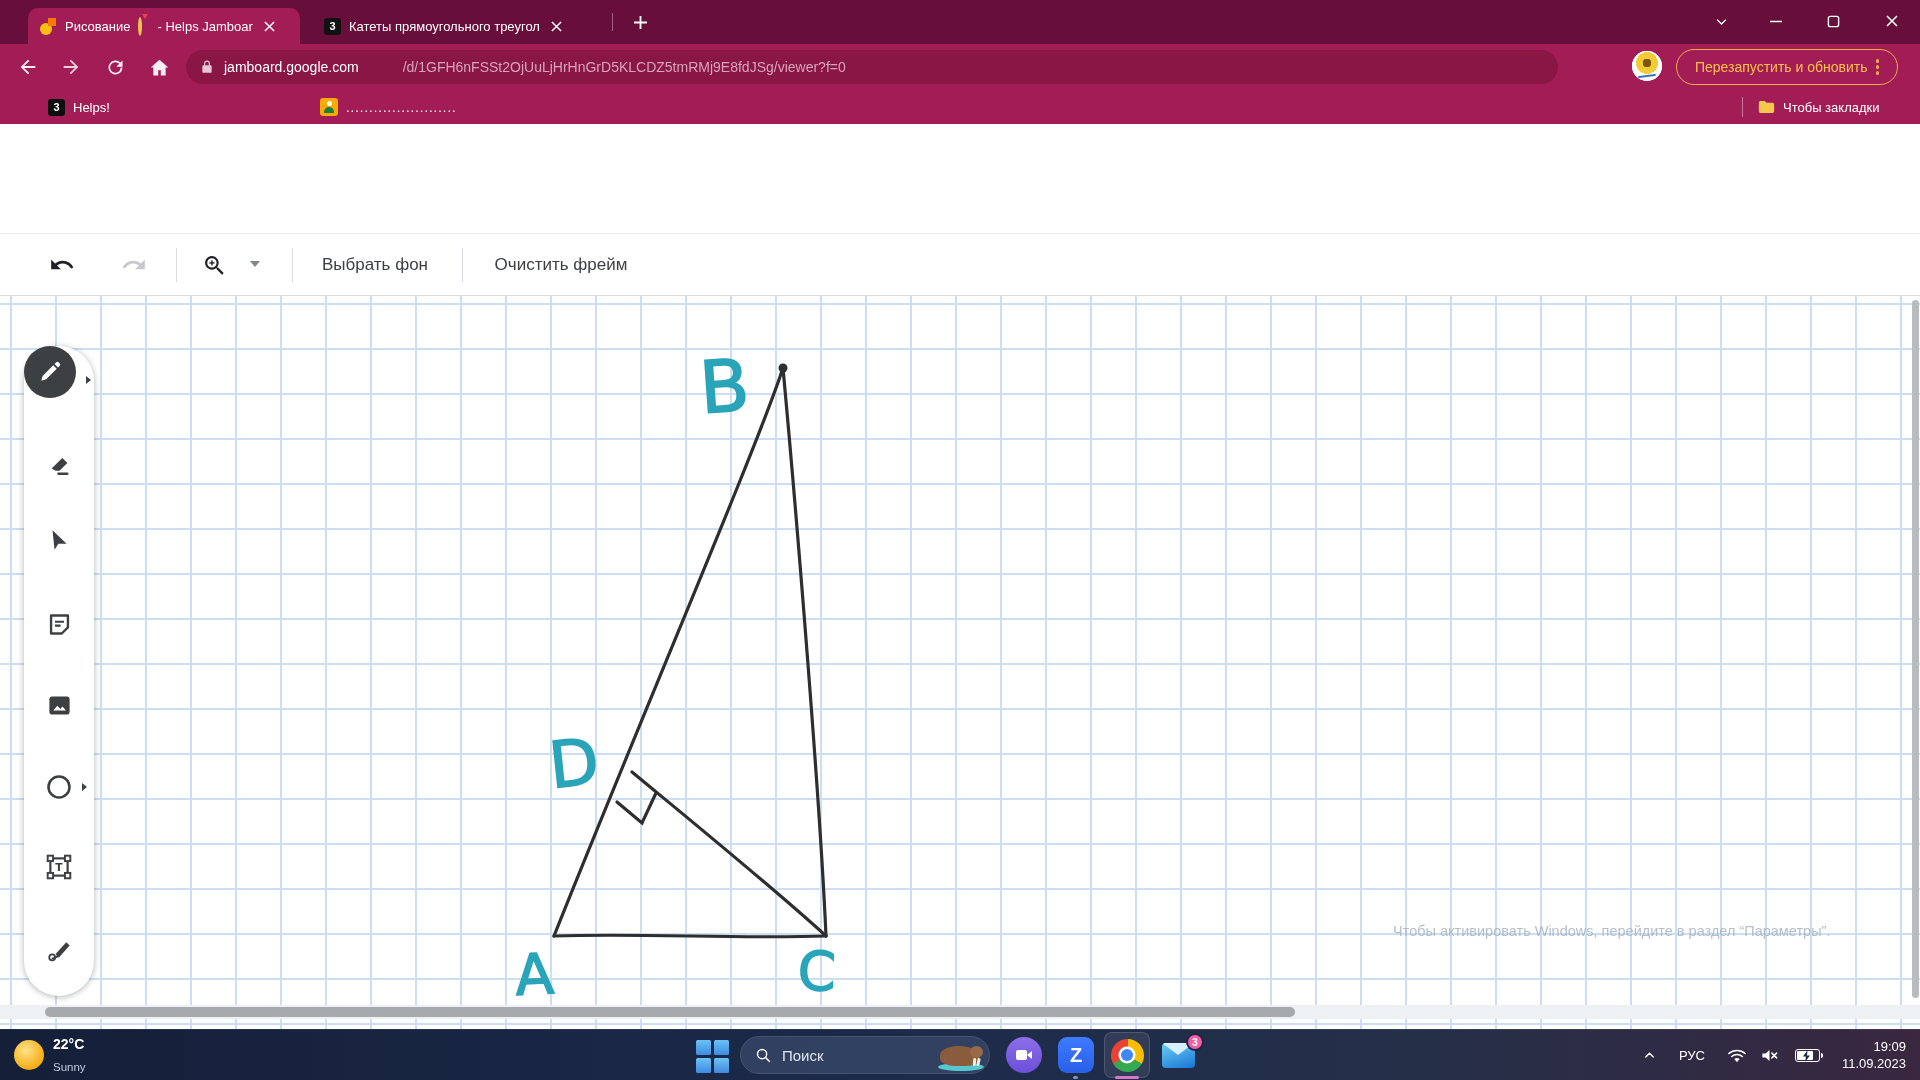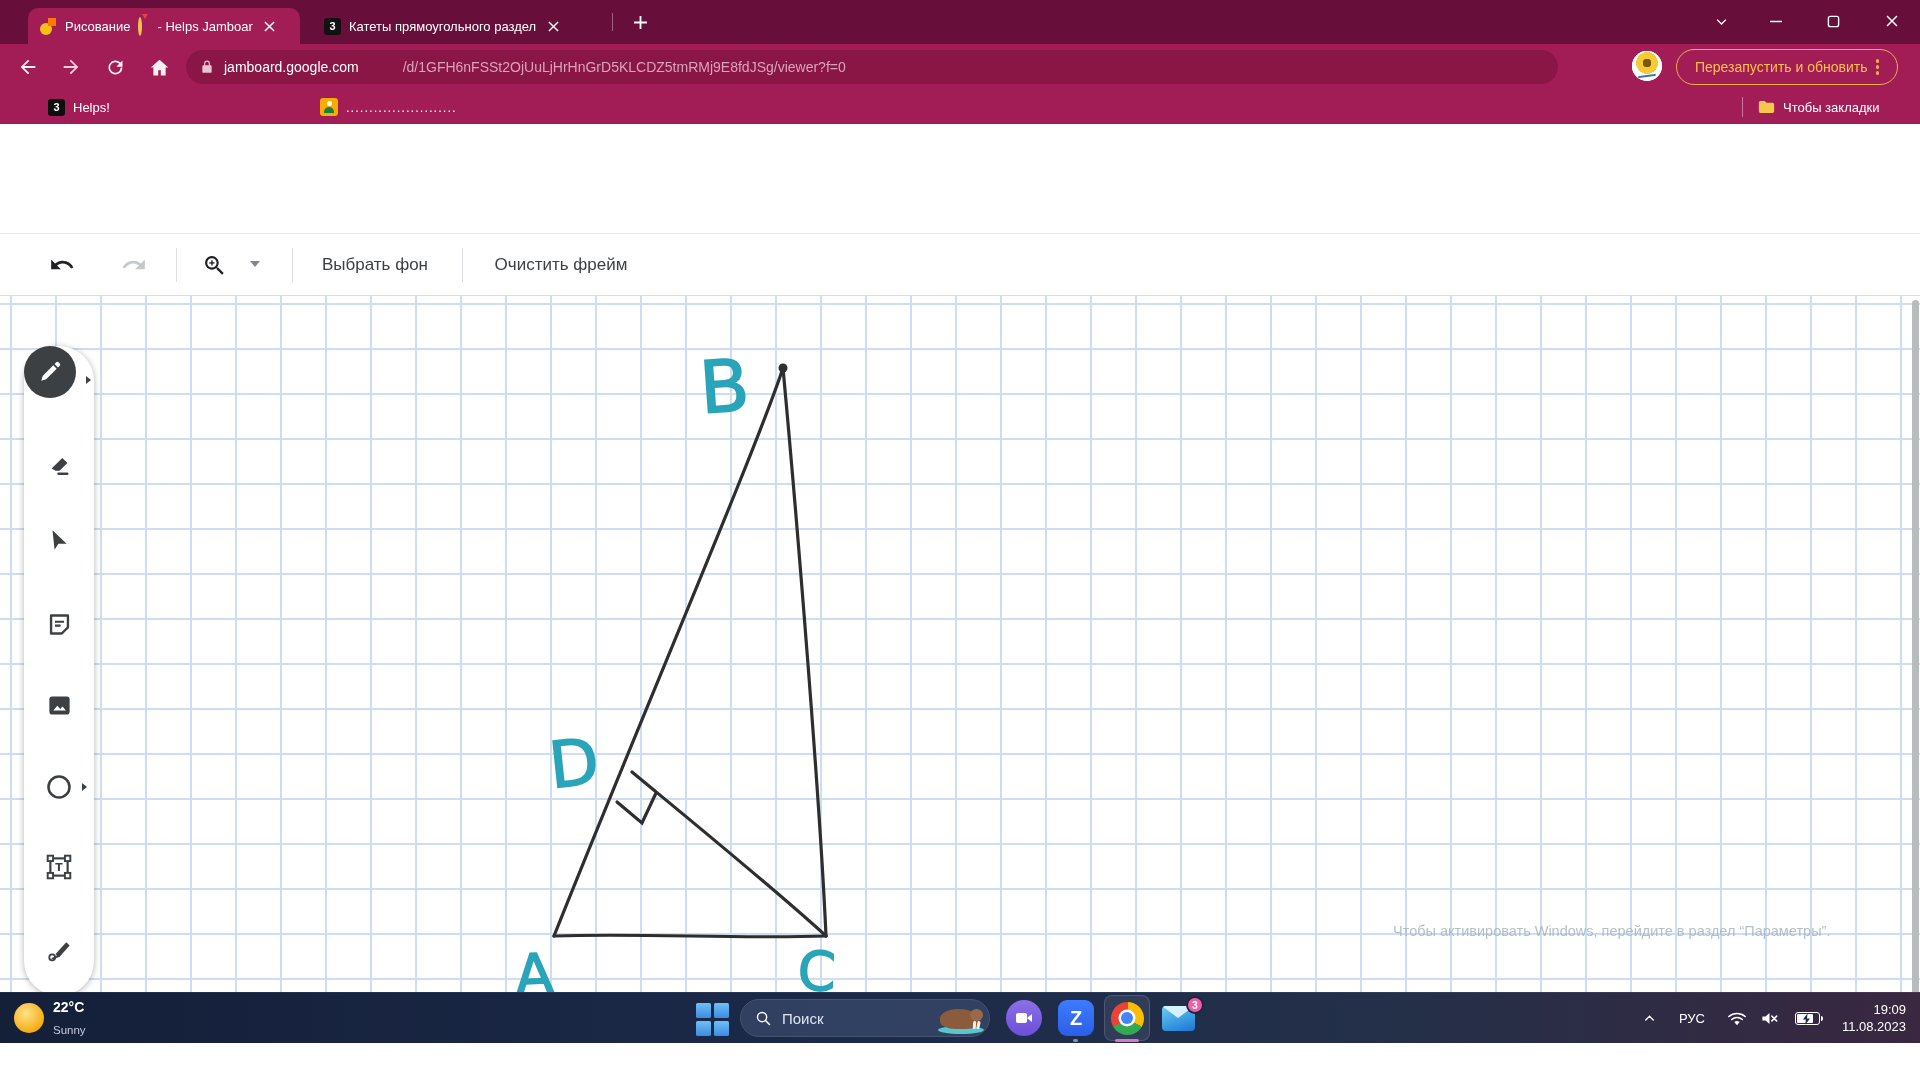--- a/index.html
+++ b/index.html
@@ -113,21 +113,21 @@
 
   
   #palette { position:absolute; left:24px; top:50px; width:70px; height:650px; background:#fff; border-radius:35px;
              box-shadow:0 1px 6px rgba(60,64,67,.4); }
   .tool { position:absolute; left:19px; width:32px; height:32px; display:flex; align-items:center; justify-content:center; }
   #tool-pen { left:9px; top:8px; width:52px; height:52px; border-radius:50%; background:#3C4043; }
   .subcaret { position:absolute; width:0; height:0; border-top:4.5px solid transparent; border-bottom:4.5px solid transparent;
               border-left:5.5px solid #3C4043; }
 
   
-  #taskbar { position:absolute; left:0; top:992px; width:1920px; height:51px;
+  #taskbar { position:absolute; left:0; top:1029px; width:1920px; height:51px;
      background:linear-gradient(90deg,#141F38 0%, #1C2A4A 45%, #243049 72%, #3A2740 100%);
      border-top:1px solid rgba(255,255,255,.07); color:#fff; }
   #weather { position:absolute; left:14px; top:6px; display:flex; align-items:center; gap:9px; }
   #sun { width:30px; height:30px; border-radius:50%; background:radial-gradient(circle at 40% 35%, #FFE28A, #F5A90B 75%); }
   #weather .t { font-size:14px; font-weight:bold; line-height:17px; }
   #weather .d { font-size:11.5px; color:#C3CCDC; line-height:13px;margin-top:8px; }
   #start { position:absolute; left:694px; top:8px; width:36px; height:36px; display:flex; align-items:center; justify-content:center; }
   .winlogo { display:grid; grid-template-columns:15px 15px; grid-template-rows:15px 15px; gap:3px; }
   .winlogo i { background:linear-gradient(180deg,#6CC2F5,#3F8AE0); border-radius:1.5px; }
   #searchbox { position:absolute; left:740px; top:6px; width:250px; height:38px; border-radius:19px;
@@ -185,21 +185,21 @@
     <span class="mini-medal"><span class="ring"></span><span class="rib"></span></span>
     <span class="t-title" style="max-width:118px;">- Helps Jamboar</span>
     <span class="tab-close">
       <svg width="11" height="11" viewBox="0 0 12 12">
           <path d="M1 1l10 10M11 1L1 11" stroke="#fff" stroke-width="1.6"></path>
         </svg>
     </span>
   </div>
   <div class="tab" style="left:312px;width:290px;">
     <span class="fav-three">3</span>
-    <span class="t-title" style="max-width:210px;">Катеты прямоугольного раздел</span>
+    <span class="t-title" style="max-width:210px;">Катеты прямоугольного треугол</span>
     <span class="tab-close">
       <svg width="11" height="11" viewBox="0 0 12 12">
           <path d="M1 1l10 10M11 1L1 11" stroke="#fff" stroke-width="1.6"></path>
         </svg>
     </span>
   </div>
   <div id="tab-sep"></div>
   <div class="winbtn" style="left:622px;top:4px;width:36px;height:36px;">
     <svg width="15" height="15" viewBox="0 0 14 14">
         <path d="M7 1v12M1 7h12" stroke="#fff" stroke-width="1.7"></path>
@@ -560,15 +560,15 @@
   <div class="tray" style="left:1790px;width:34px;">
     <span id="battery">
         <span class="fill"></span>
       <svg width="14" height="14" viewBox="0 0 24 24">
           <path d="M13 2L5 13h5l-1 9 8-11h-5z" fill="#1D2B4A"></path>
         </svg>
     </span>
   </div>
   <div id="clock">
     <div>19:09</div>
-    <div>11.08.2023</div>
+    <div>11.09.2023</div>
   </div>
 </div>
 
 </body></html>

